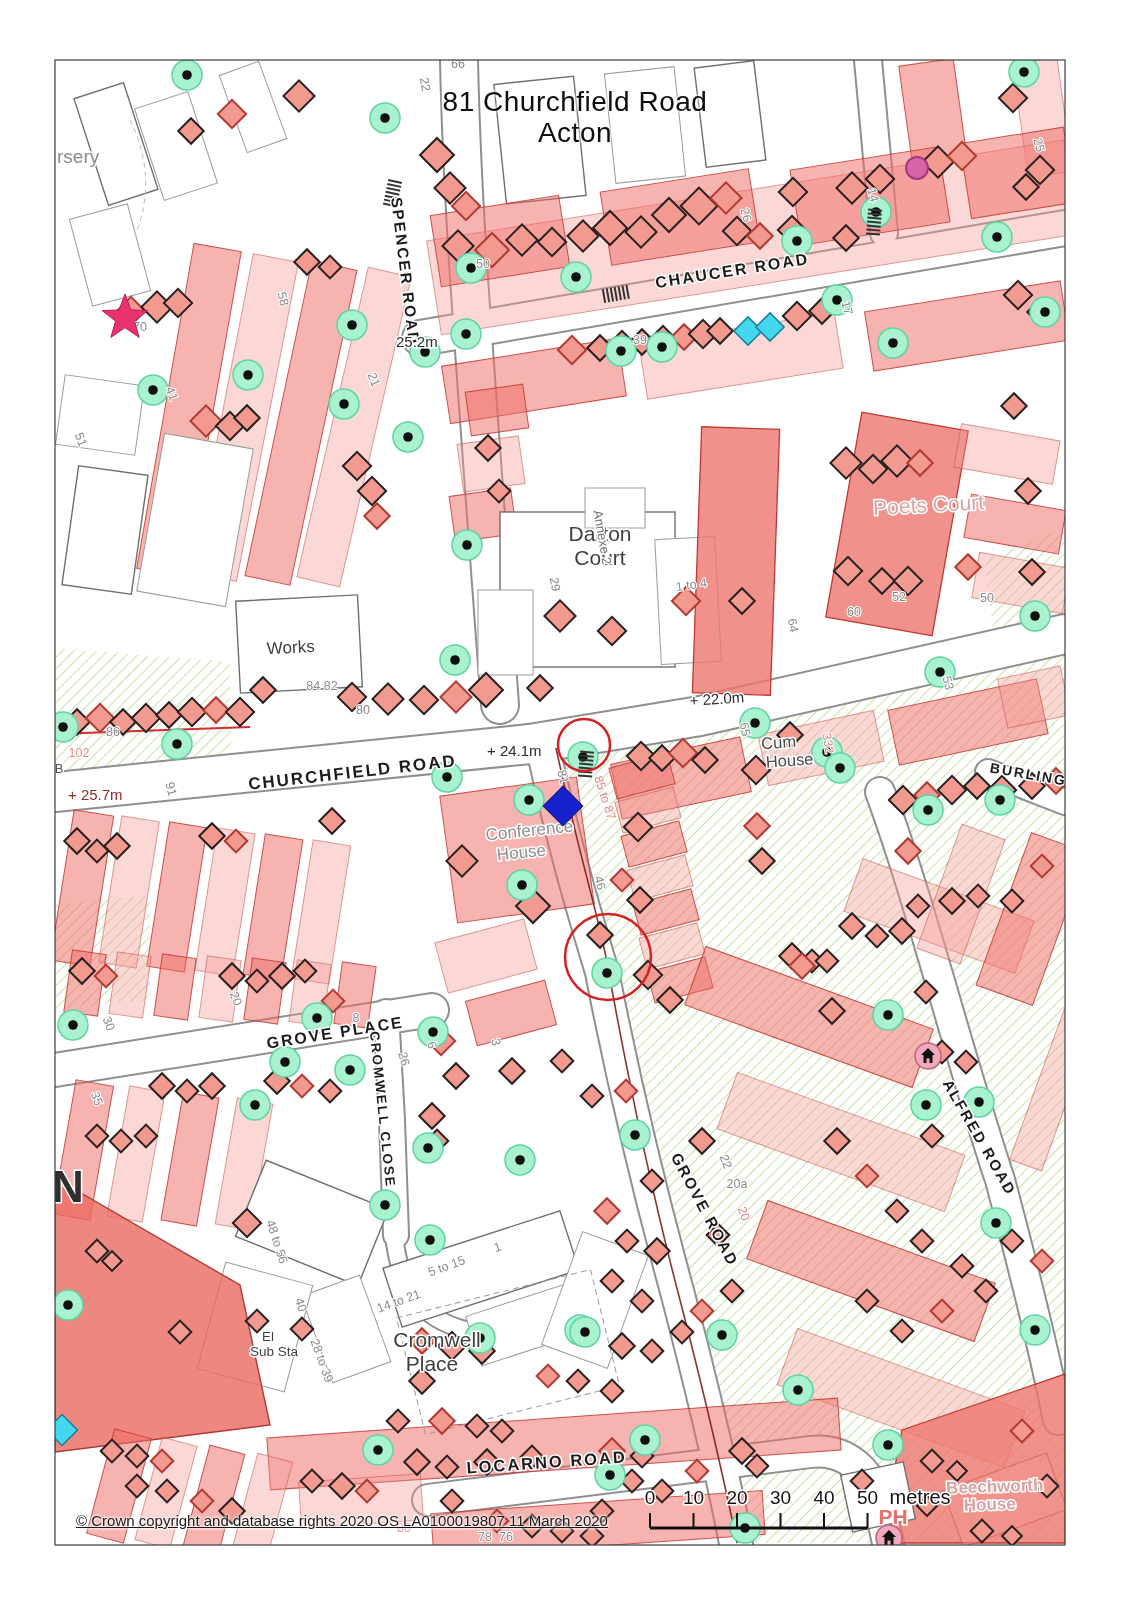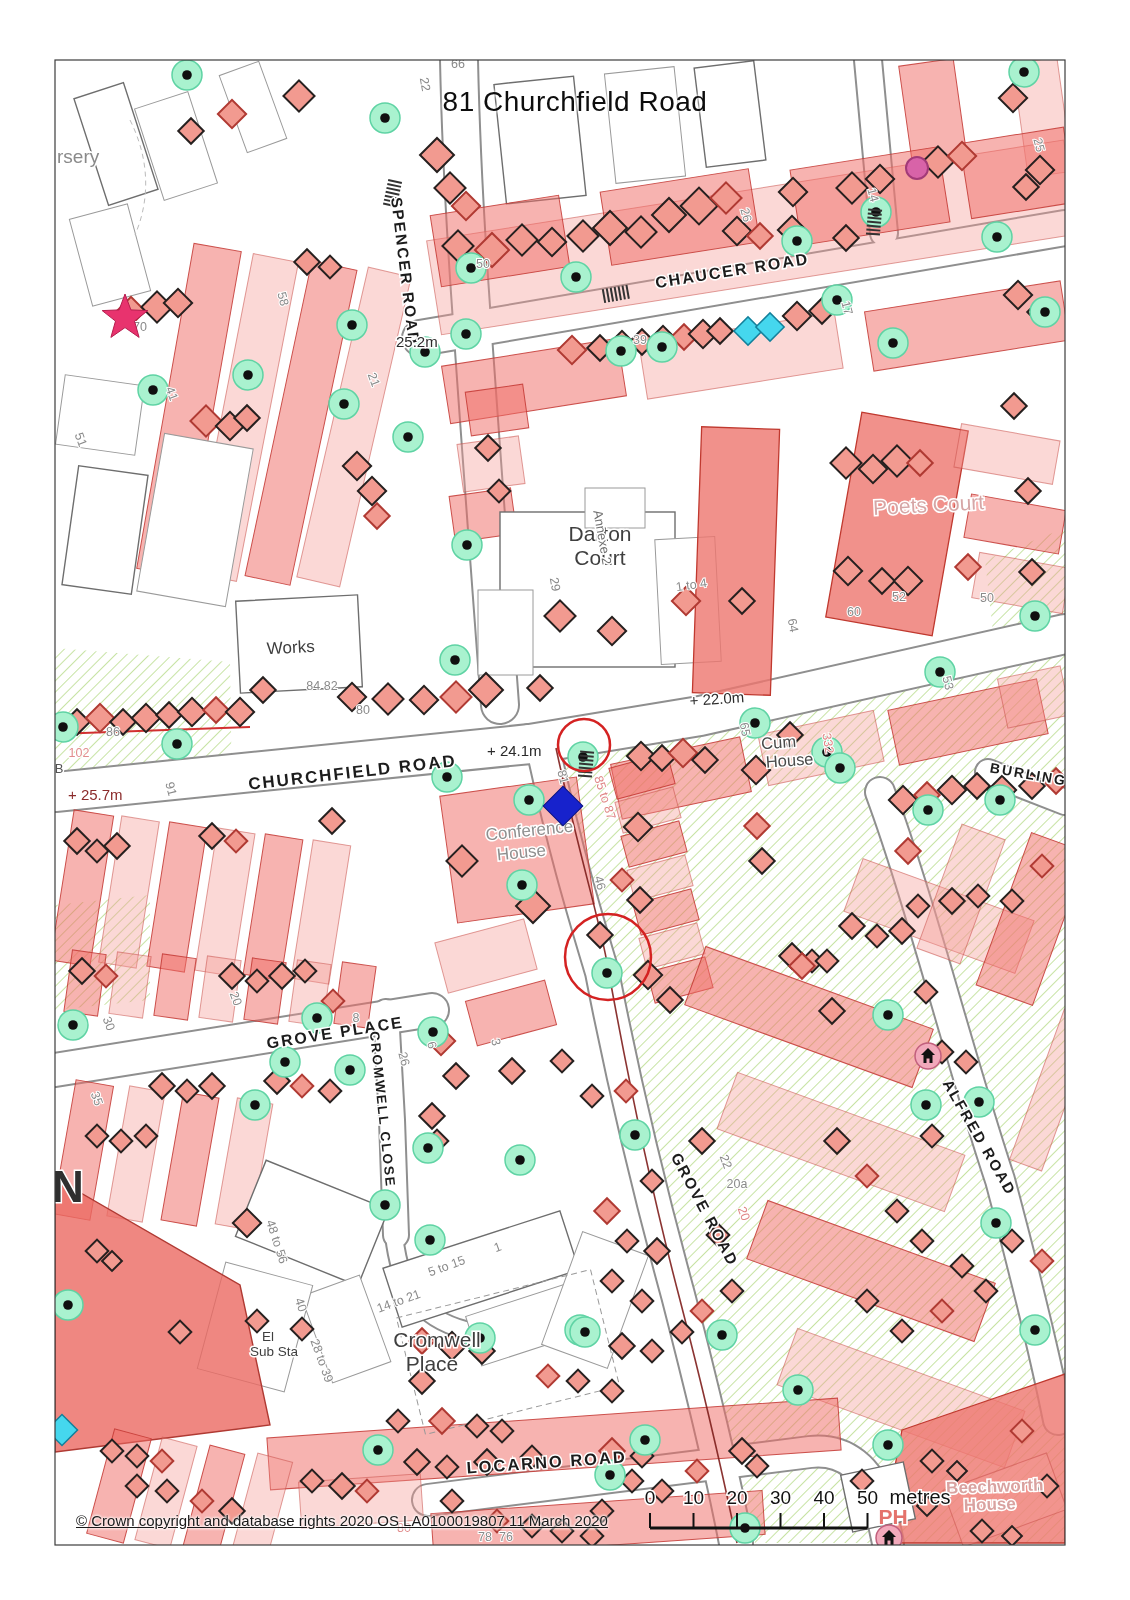--- a/index.html
+++ b/index.html
@@ -826,16 +826,17 @@
           <text x="867.5" y="1504" font-size="19" text-anchor="middle" fill="#111" font-family="&quot;Liberation Sans&quot;,sans-serif" paint-order="stroke" stroke="#fff" stroke-width="3">50</text>
           <text x="889.5" y="1504" font-size="20" fill="#111" text-anchor="start" font-family="&quot;Liberation Sans&quot;,sans-serif" paint-order="stroke" stroke="#fff" stroke-width="3">metres</text>
         </g>
   </g>
 
   <rect x="55" y="60" width="1010" height="1485" fill="none" stroke="#3c3c3c" stroke-width="1.2"></rect>
 </svg>
 
 <div id="title-block">
   <div>81 Churchfield Road</div>
+  <div>Acton</div>
 </div>
 
 <div id="copyright-line">© Crown copyright and database rights 2020 OS LA0100019807  11 March 2020</div>
 </div>
 
 </body></html>

